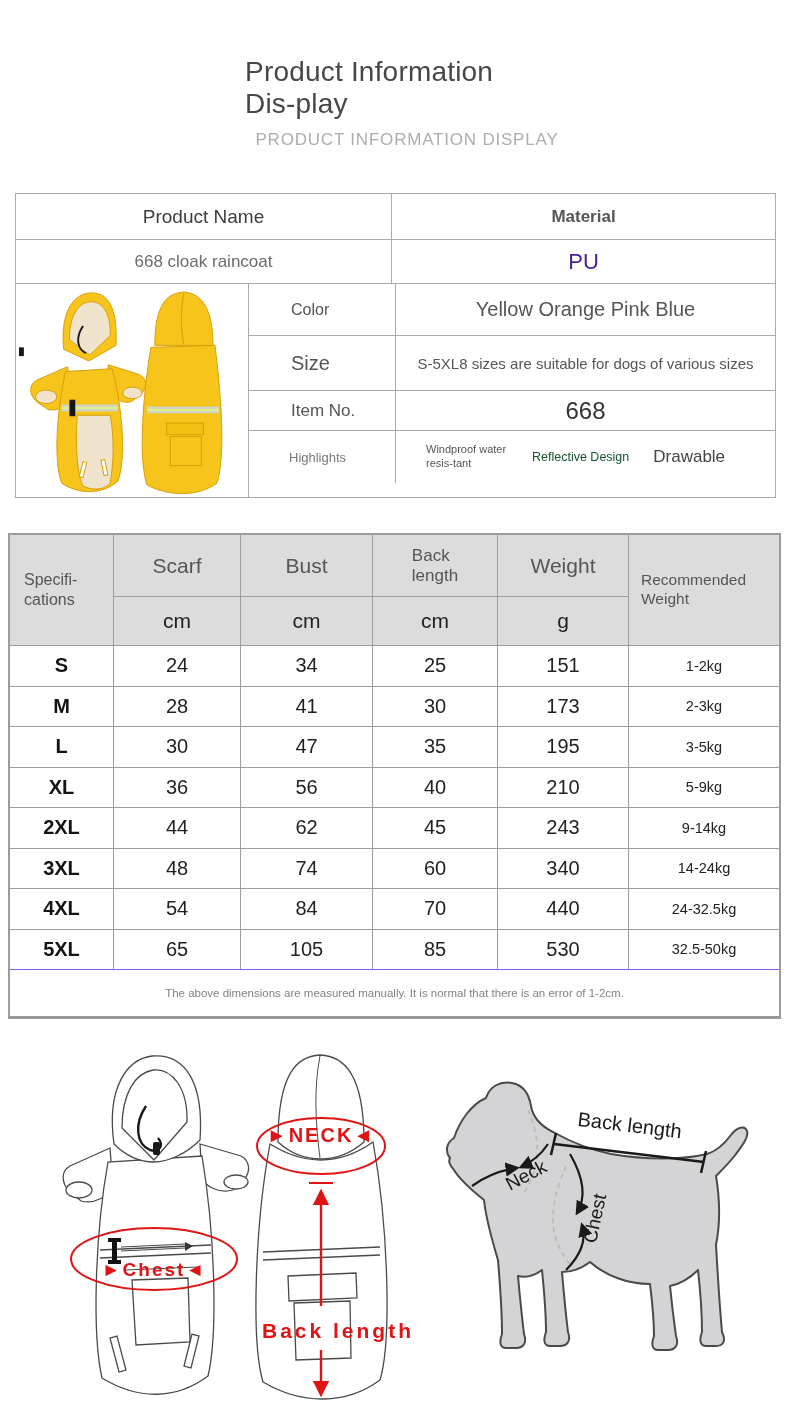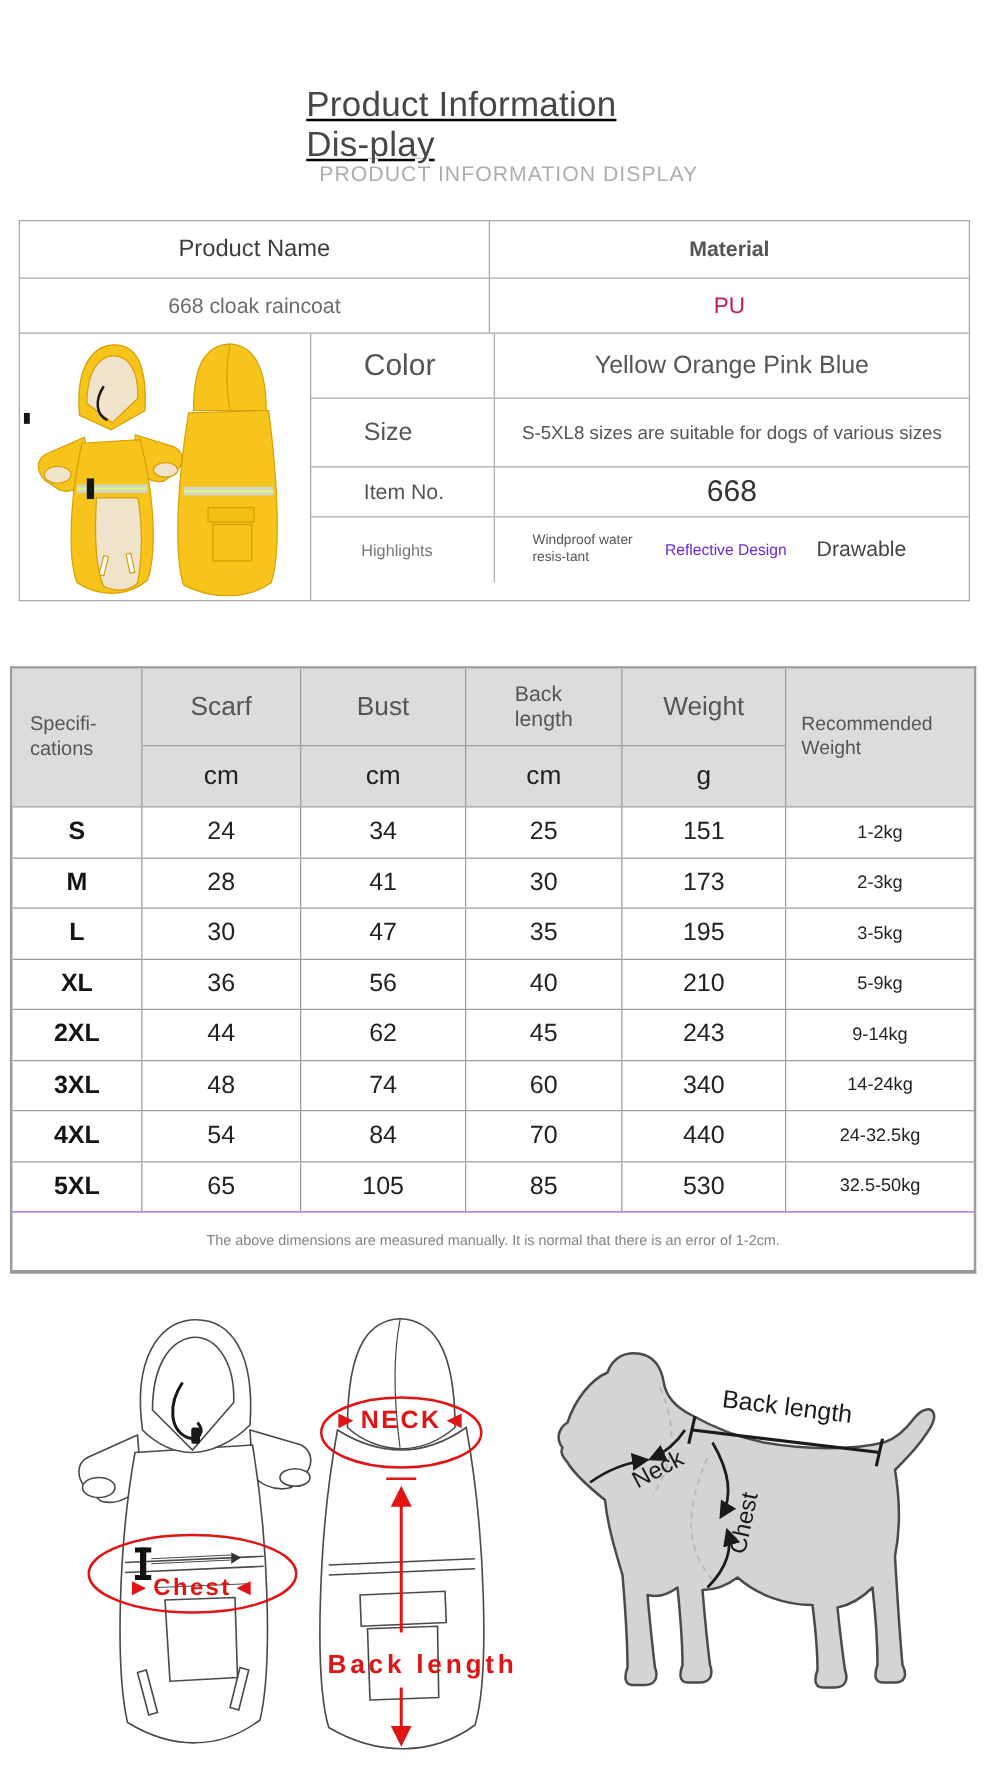--- a/index.html
+++ b/index.html
@@ -6,49 +6,49 @@
   html,body { background:#fff; }
   #page {
     position: relative;
     width: 790px; height: 1427px;
     margin: 0 auto;
     background: #fff;
     font-family: "Liberation Sans", sans-serif;
     overflow: hidden;
   }
   
-  .title-block { position:absolute; top:68px; left:245px; width:305px;text-decoration:underline; }
+  .title-block { position:absolute; top:56px; left:245px; width:305px; }
   .page-title { font-size:28px; line-height:1.16; color:#474747; font-weight:400; letter-spacing:0.2px; }
   .page-subtitle { position:absolute; top:130px; left:12px; width:100%; text-align:center;
     font-size:17px; color:#adadad; letter-spacing:0.8px; font-weight:400; }
 
   
-  .pt { position:absolute; left:15px; top:176px; width:761px; border:1px solid #a9a9a9; background:#fff; }
+  .pt { position:absolute; left:15px; top:193px; width:761px; border:1px solid #a9a9a9; background:#fff; }
   .pt-row { display:flex; }
   .pt-r1 { height:45px; }
   .pt-r2 { height:44px; border-top:1px solid #a9a9a9; }
   .pt-r3 { height:214px; border-top:1px solid #a9a9a9; }
   .pt-cell { display:flex; align-items:center; justify-content:center; }
   .pt-name-h  { width:376px; border-right:1px solid #a9a9a9; font-size:19px; color:#3d3d3d; }
   .pt-mat-h   { flex:1; font-size:17px; color:#555;font-weight:bold; }
   .pt-name-v  { width:376px; border-right:1px solid #a9a9a9; font-size:17px; color:#6b6b6b; }
-  .pt-mat-v   { flex:1; font-size:18px; color:#be185d; }
+  .pt-mat-v   { flex:1; font-size:22px; color:#4c1d95; }
   .pt-photo   { width:233px; border-right:1px solid #a9a9a9; position:relative; display:flex; align-items:center; justify-content:center; }
   .pt-details { flex:1; display:flex; flex-direction:column; }
   .pt-drow { display:flex; border-bottom:1px solid #a9a9a9; }
   .pt-drow:last-child { border-bottom:none; }
   .pt-dlabel { width:147px; border-right:1px solid #a9a9a9; display:flex; align-items:center; padding-left:42px; color:#555; }
   .pt-dvalue { flex:1; display:flex; align-items:center; justify-content:center; color:#555; text-align:center; }
-  .dr-color { height:52px; } .dr-color .pt-dlabel { font-size:24px; } .dr-color .pt-dvalue { font-size:20px; }
+  .dr-color { height:52px; } .dr-color .pt-dlabel { font-size:16px; } .dr-color .pt-dvalue { font-size:20px; }
   .dr-size  { height:55px; } .dr-size .pt-dlabel { font-size:20px; } .dr-size .pt-dvalue { font-size:15px; }
   .dr-item  { height:40px; } .dr-item .pt-dlabel { font-size:17px; } .dr-item .pt-dvalue { font-size:24px; color:#333; }
   .dr-high  { height:52px; } .dr-high .pt-dlabel { font-size:13px; color:#777; padding-left:40px; }
   .dr-high .pt-dvalue { justify-content:flex-start; padding-left:30px; gap:14px; }
   .hl-1 { font-size:11px; color:#555; width:92px; text-align:left; line-height:1.25; }
-  .hl-2 { font-size:12.5px; color:#6d28d9; }
+  .hl-2 { font-size:12.5px; color:#14532d; }
   .hl-3 { font-size:17px; color:#444; margin-left:10px; }
 
   
   .sc { position:absolute; left:8px; top:533px; width:773px; border:2px solid #9c9c9c; border-bottom:3px solid #989898; background:#fff; }
   .sc-header { display:flex; height:110px; background:#dcdcdc; }
   .sc-spec { width:104px; border-right:1px solid #9c9c9c; display:flex; align-items:center; padding-left:14px; font-size:16px; color:#555; line-height:1.25; }
   .sc-mid { display:flex; flex-direction:column; }
   .sc-mid-top { display:flex; height:61px; }
   .sc-mid-bot { display:flex; height:49px; border-top:1px solid #9c9c9c; }
   .sc-hc { display:flex; align-items:center; justify-content:center; border-right:1px solid #9c9c9c; color:#555; }

